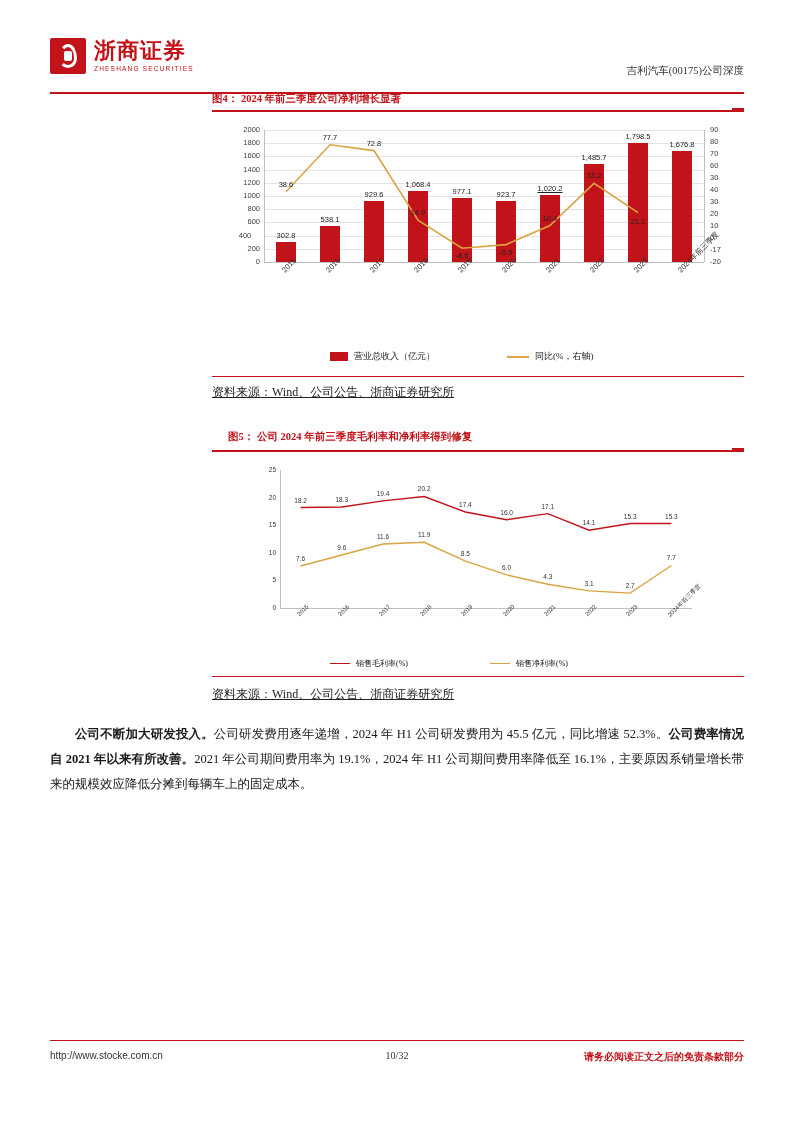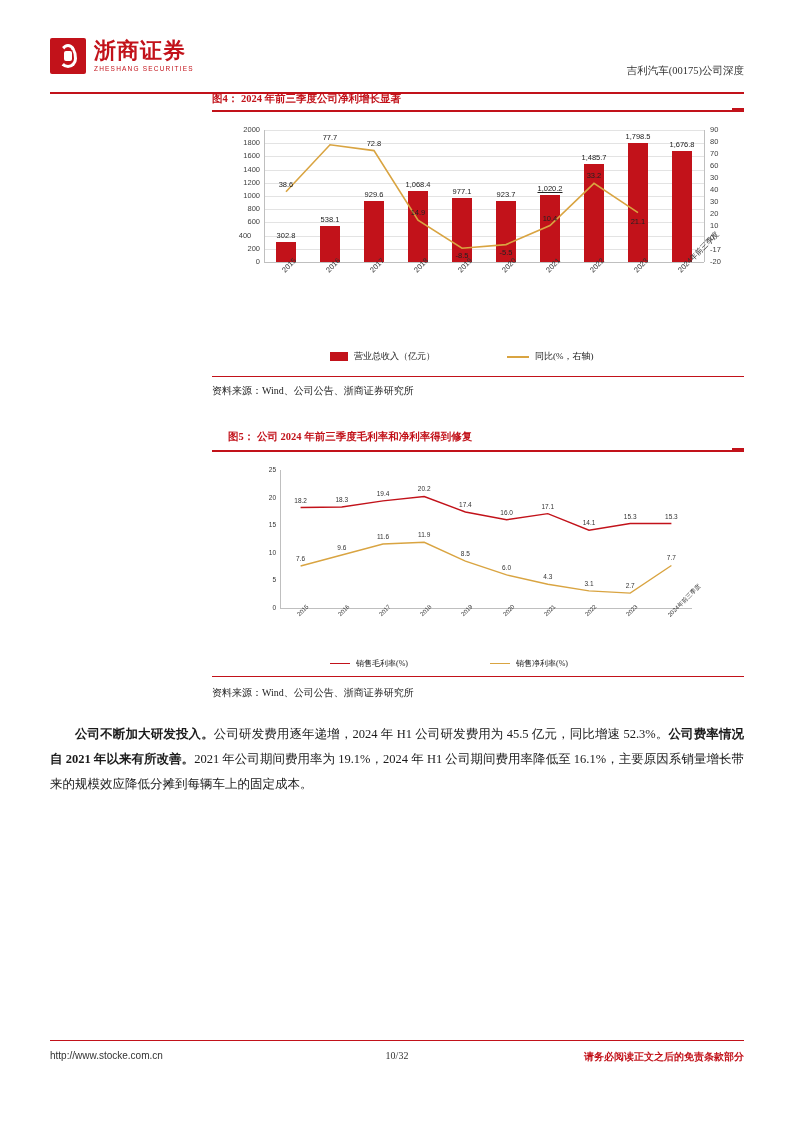--- a/index.html
+++ b/index.html
@@ -26,21 +26,21 @@
   .logo-text{line-height:1;}
   .logo-cn{font-family:"Liberation Serif",serif;font-size:22px;font-weight:bold;color:#c2121a;letter-spacing:1px;}
   .logo-en{font-size:6.5px;color:#c2121a;letter-spacing:1.2px;margin-top:4px;font-family:"Liberation Sans",sans-serif;}
   .header-right{position:absolute;right:0;top:26px;font-size:10.5px;color:#333;}
   .header-rule{position:absolute;left:0;top:54px;width:694px;height:2px;background:#c2121a;}
 
   
   .fig-title{position:absolute;font-size:10.5px;color:#c2121a;font-weight:bold;}
   .fig-rule-top{position:absolute;height:1.5px;background:#c2121a;}
   .fig-rule-bot{position:absolute;height:1px;background:#c2121a;}
-  .fig-src{position:absolute;font-size:10px;color:#222;}
+  .fig-src{position:absolute;font-size:12px;color:#222;text-decoration:underline;}
   .tick-red{position:absolute;width:12px;height:2px;background:#c2121a;}
 
   
   #chart1{position:absolute;left:212px;top:120px;width:530px;height:200px;}
   .axis-lbl{position:absolute;font-size:7.5px;color:#404040;font-family:"Liberation Sans",sans-serif;}
   .gridline{position:absolute;left:52px;width:440px;height:1px;background:#e3e3e3;}
   .axis-v{position:absolute;width:1px;background:#bfbfbf;}
   .axis-h{position:absolute;height:1px;background:#bfbfbf;}
   .bar{position:absolute;background:#c2121a;bottom:0;}
   .bar-lbl{position:absolute;font-size:7.5px;color:#222;font-family:"Liberation Sans",sans-serif;white-space:nowrap;}

